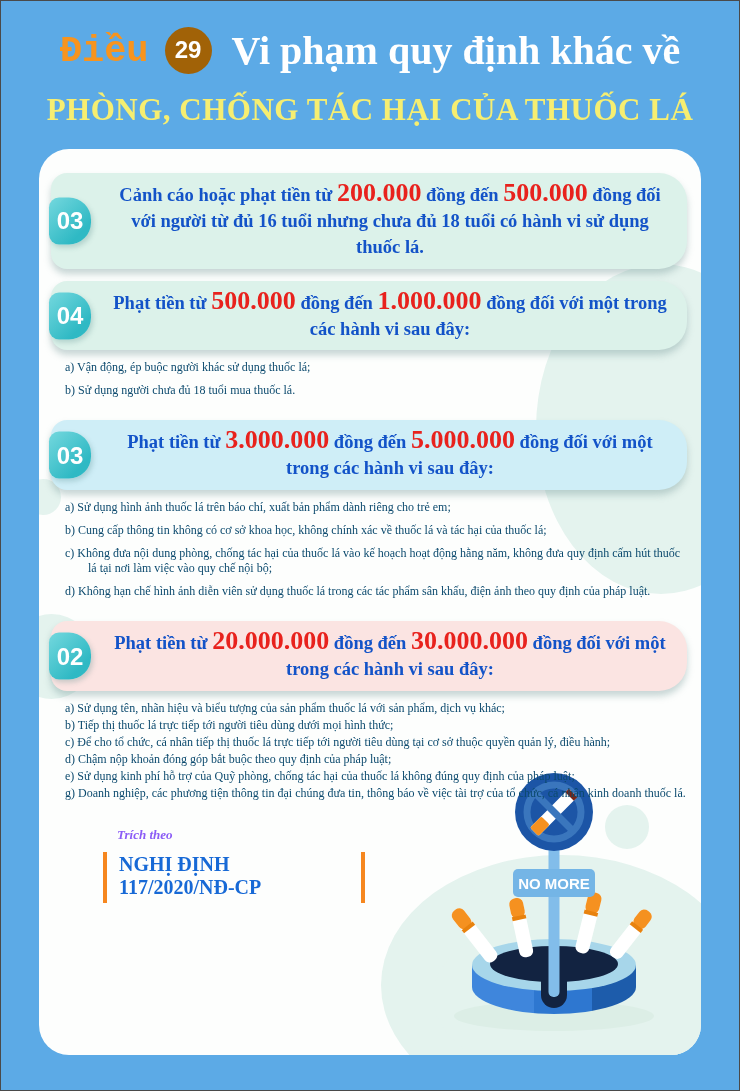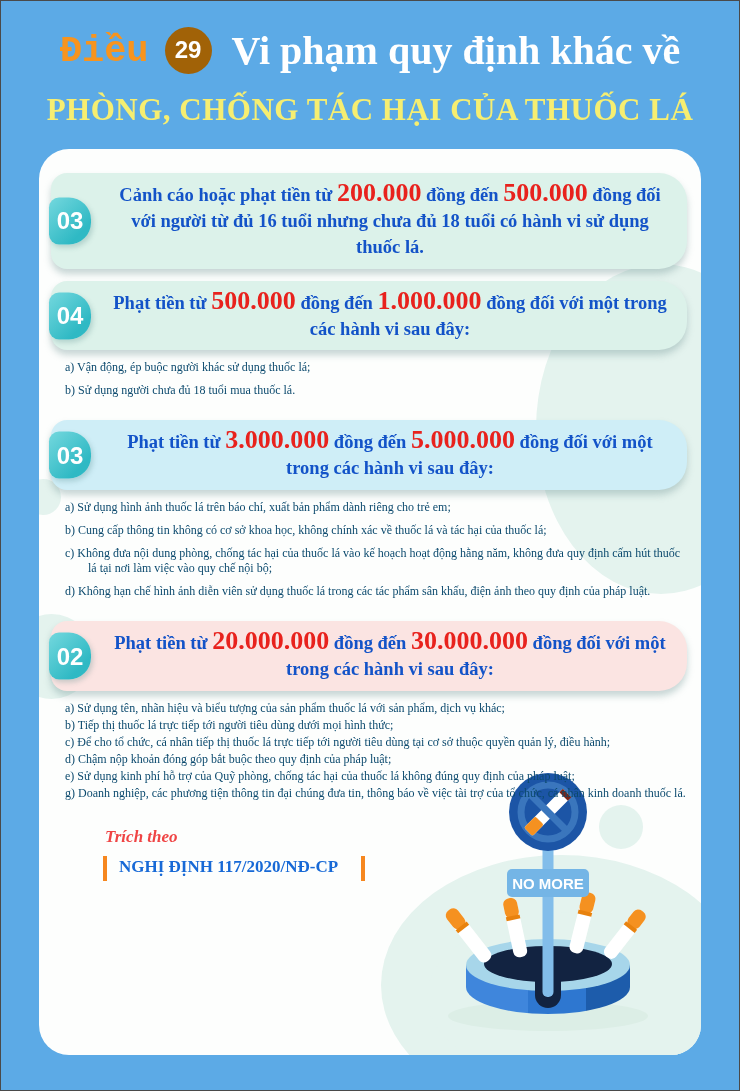--- a/index.html
+++ b/index.html
@@ -40,25 +40,25 @@
   .bar-text .red{color:#e8221d;font-size:26px;line-height:.9;}
   .bar-text .blue{color:#1353c8;}
   
   .items{padding:10px 10px 2px 26px;}
   .item{margin:0 0 8px 0;padding-left:23px;text-indent:-23px;
     font-size:12px;line-height:1.25;color:#0c4a6e;}
   .items.tight{}
   .items.tight .item{margin-bottom:2px;}
   
   .cite{position:relative;z-index:2;margin:22px 0 0 64px;width:262px;}
-  .cite-label{font-style:italic;font-weight:bold;font-size:17px;color:#ef4444;margin:0 0 9px 2px;}
+  .cite-label{font-style:italic;font-weight:bold;font-size:13px;color:#8b5cf6;margin:0 0 9px 14px;}
   .cite-block{border-left:4px solid #f6871f;border-right:4px solid #f6871f;padding:1px 12px;}
-  .decree{color:#1769d6;font-weight:bold;font-size:17px;margin-bottom:3px;}
+  .decree{color:#1769d6;font-weight:bold;font-size:20px;margin-bottom:3px;}
   
-  .illus{position:absolute;right:18px;bottom:0;width:260px;height:290px;z-index:1;}
+  .illus{position:absolute;right:12px;bottom:0;width:260px;height:290px;z-index:1;}
 </style>
 </head>
 <body>
 
 <div class="poster">
 
   <div class="header">
     <div class="title-line1">
       <span class="article-label">Điều</span>
       <span class="article-badge">29</span>

